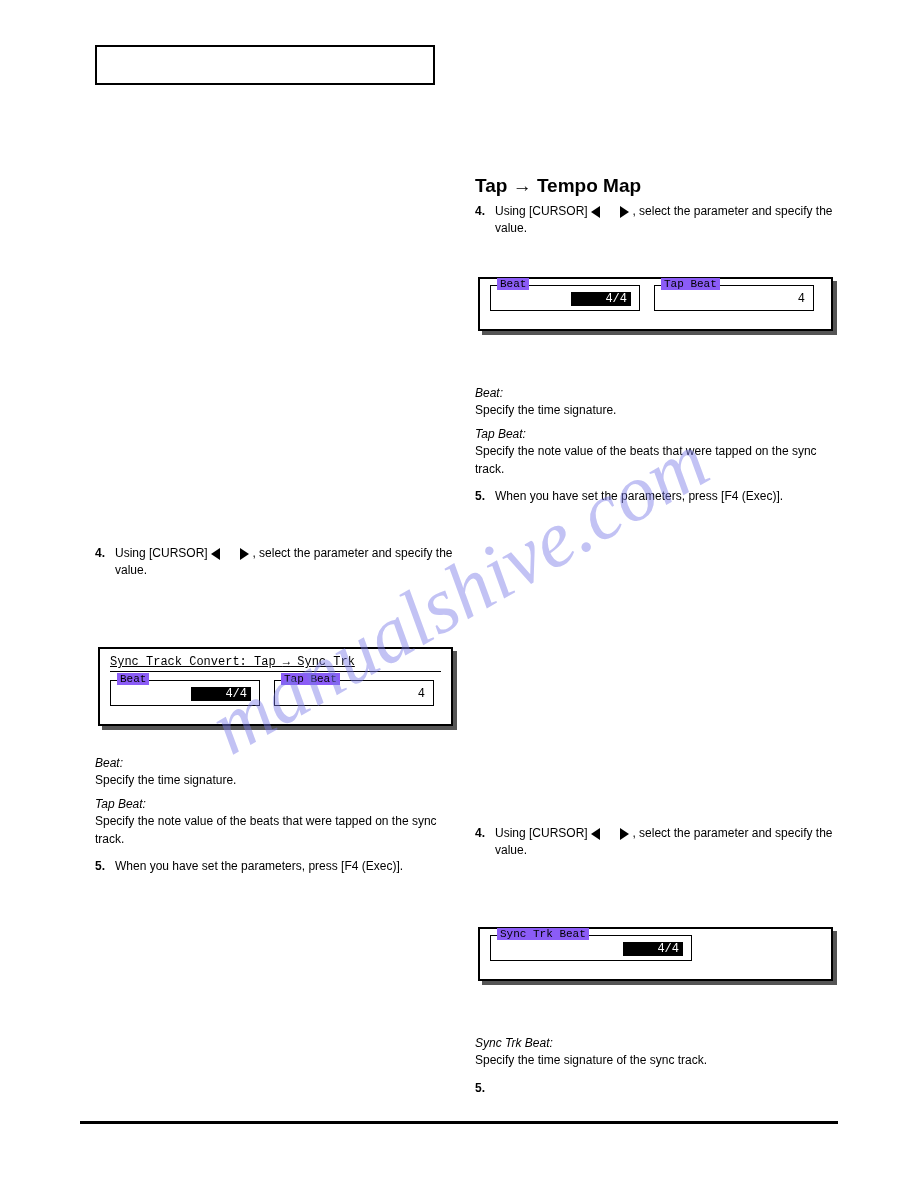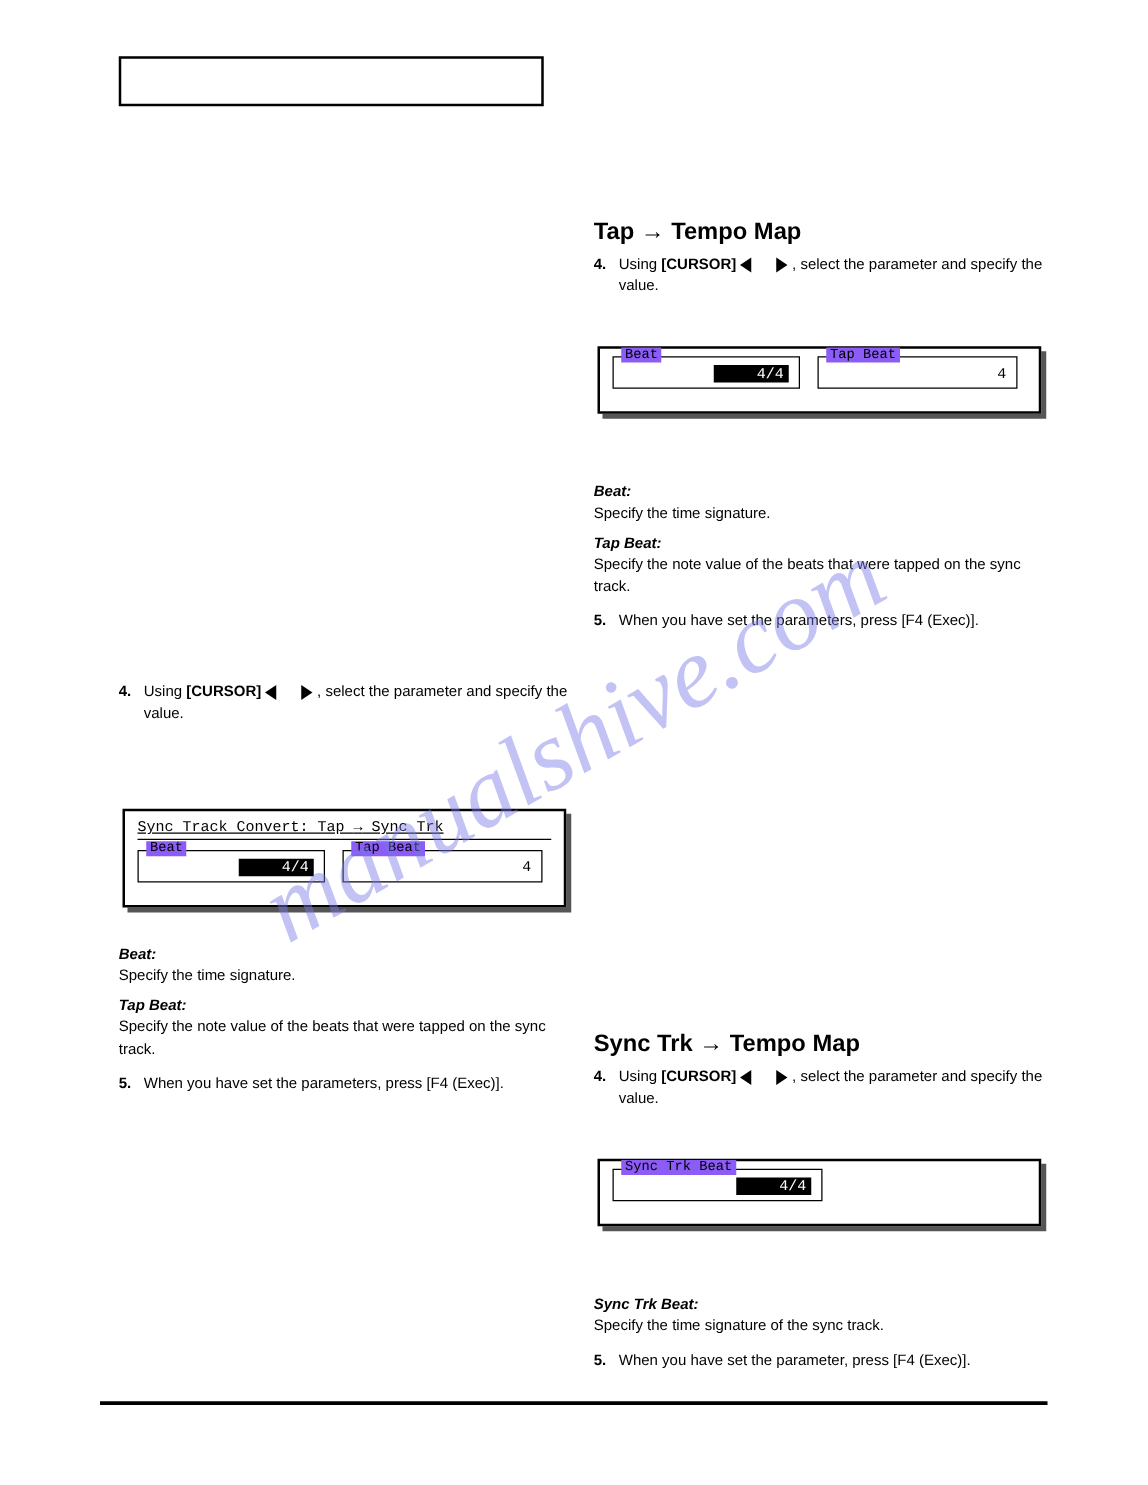--- a/index.html
+++ b/index.html
@@ -26,21 +26,21 @@
   .section-title-box {
     border: 2px solid #000;
     padding: 8px 12px;
     margin: 45px 0 0 95px;
     width: 340px;
     height: 40px;
   }
   .content { position: relative; padding: 0 80px; }
   .block { position: absolute; }
   .para { font-size: 12px; line-height: 1.45; }
-  .bold { font-weight: bold; }
+  .bold { font-weight: normal; }
   .ital { font-style: italic; }
   .subhead { font-size: 19px; font-weight: bold; margin-bottom: 6px; }
   .bullet { display: flex; gap: 6px; font-size: 12px; line-height: 1.45; }
   .bullet .n { font-weight: bold; min-width: 14px; }
 
   
   .ui-panel {
     position: absolute;
     background: #fff;
     border: 2px solid #000;
@@ -183,47 +183,45 @@
     <div>Specify the time signature.</div>
     <div style="margin-top:6px;"><span class="bold ital">Tap Beat:</span></div>
     <div>Specify the note value of the beats that were tapped on the sync track.</div>
     <div class="bullet" style="margin-top:10px;">
       <div class="n">5.</div>
       <div>When you have set the parameters, press [F4 (Exec)].</div>
     </div>
   </div>
 
   <div class="block" style="left:475px; top:740px; width:360px;">
-    <div class="subhead">Sync Trk → Tempo Map</div>
     <div class="bullet">
       <div class="n">4.</div>
       <div class="para">
         <span>Using </span>
         <span class="bold">[CURSOR] </span>
         <span class="arrow-inline"><span class="tri-left"></span><span class="tri-right"></span></span>
         <span>, select the parameter and specify the value.</span>
       </div>
     </div>
   </div>
 
   <div class="ui-panel" style="left:478px; top:842px; width:355px;">
     <div class="ui-row">
-      <div class="ui-field" style="width:168px;">
+      <div class="ui-field" style="width:202px;">
         <span class="legend">Sync Trk Beat</span>
         <div style="text-align:right;"><span class="val inv">4/4</span></div>
       </div>
     </div>
   </div>
 
   <div class="block para" style="left:475px; top:950px; width:360px;">
     <div><span class="bold ital">Sync Trk Beat:</span></div>
     <div>Specify the time signature of the sync track.</div>
     <div class="bullet" style="margin-top:10px;">
       <div class="n">5.</div>
-      <div>When you have set the parameter, press [F4 (Exec)].</div>
     </div>
   </div>
 
 </div>
 
 <div class="footer-line">
   <span></span>
   <span></span>
 </div>
 

